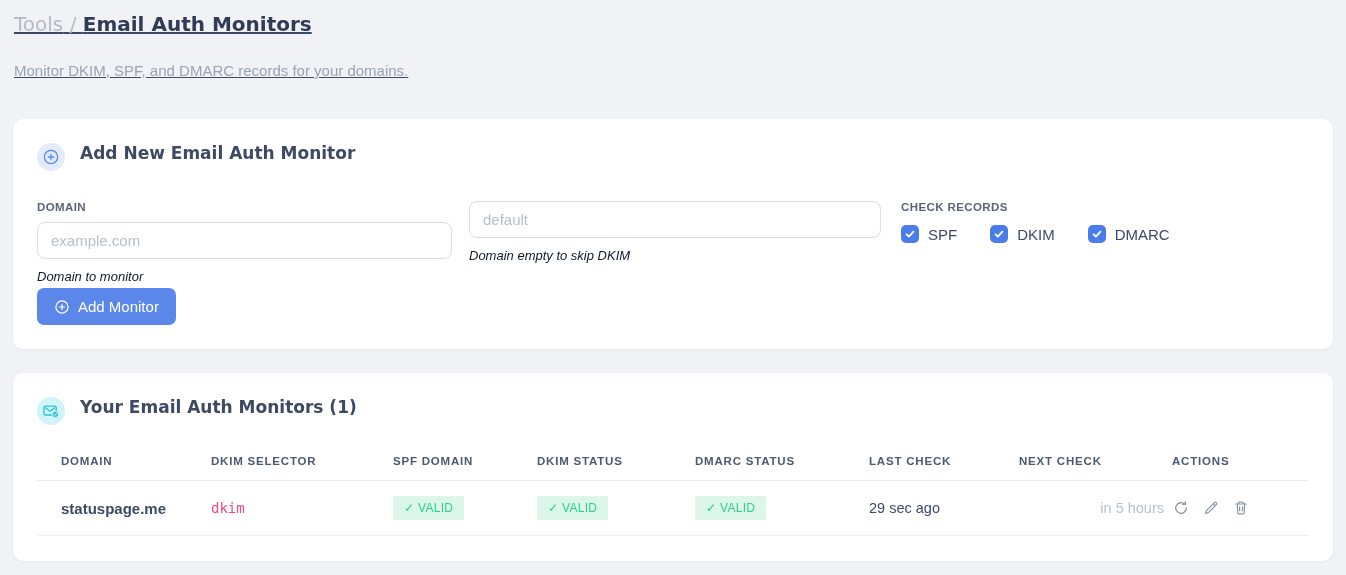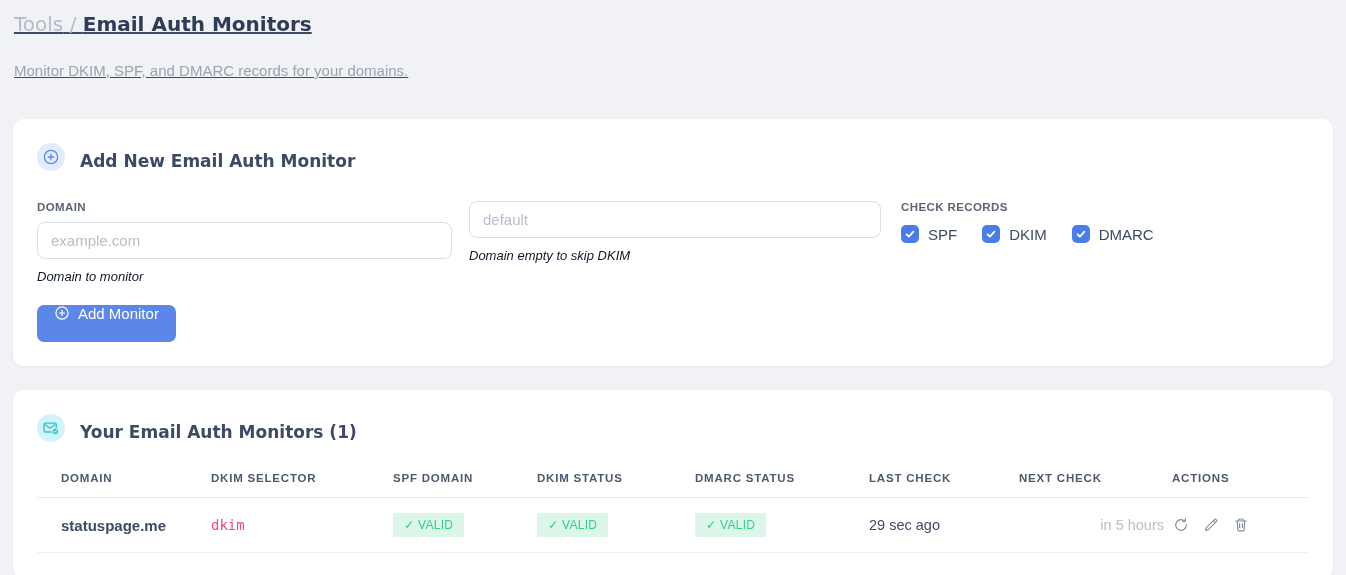--- a/index.html
+++ b/index.html
@@ -30,21 +30,21 @@
   .card {
     background: #ffffff;
     border-radius: 10px;
     margin: 0 13px;
     padding: 24px;
     box-shadow: 0 1px 3px rgba(30, 40, 60, 0.05);
   }
   .card-add { margin-top: 40px; }
   .card-list { margin-top: 24px; padding-bottom: 25px; }
 
-  .card-header { display: flex; align-items: flex-end; gap: 15px; }
+  .card-header { display: flex; align-items: flex-start; gap: 15px; }
   .icon-circle {
     width: 28px; height: 28px; border-radius: 50%;
     display: flex; align-items: center; justify-content: center;
     flex: 0 0 auto;
   }
   .icon-circle.blue { background: #e4ebfd; color: #5b87ea; }
   .icon-circle.cyan { background: #d2f4f8; color: #25c5d6; }
   .card-title {
     font-family: "DejaVu Sans", sans-serif;
     font-size: 17px; font-weight: bold; color: #3d4a63;
@@ -65,32 +65,32 @@
     width: 100%; height: 37px;
     border: 1px solid #d9dee8; border-radius: 8px;
     padding: 0 13px;
     font-family: "Liberation Sans", sans-serif;
     font-size: 15px; color: #3d4a63;
     background: #fff; outline: none;
   }
   .text-input::placeholder { color: #b7bfcc; }
   .field-hint { margin-top: 10px; font-size: 13px; color: #0f172a; font-style: italic; }
 
-  .check-row { display: flex; align-items: center; gap: 25px; margin-top: 12px; }
+  .check-row { display: flex; align-items: center; gap: 33px; margin-top: 12px; }
   .check-item { display: flex; align-items: center; gap: 9px; font-size: 15px; color: #3d4a63; cursor: pointer; }
   .checkbox {
     width: 18px; height: 18px; border-radius: 5px;
     background: #4a7dea;
     display: flex; align-items: center; justify-content: center;
     flex: 0 0 auto;
   }
 
   .submit-btn {
-    margin-top: 21px;
-    display: inline-flex; gap: 8px;
+    margin-top: 4px;
+    display: inline-flex; align-items: center; gap: 8px;
     height: 37px; padding: 0 17px;
     background: #5b87ea; color: #ffffff;
     border: none; border-radius: 7px;
     font-family: "Liberation Sans", sans-serif;
     font-size: 15px; cursor: pointer;
   }
 
   
   table.monitors { width: 100%; border-collapse: collapse; margin-top: 18px; }
   table.monitors th {

